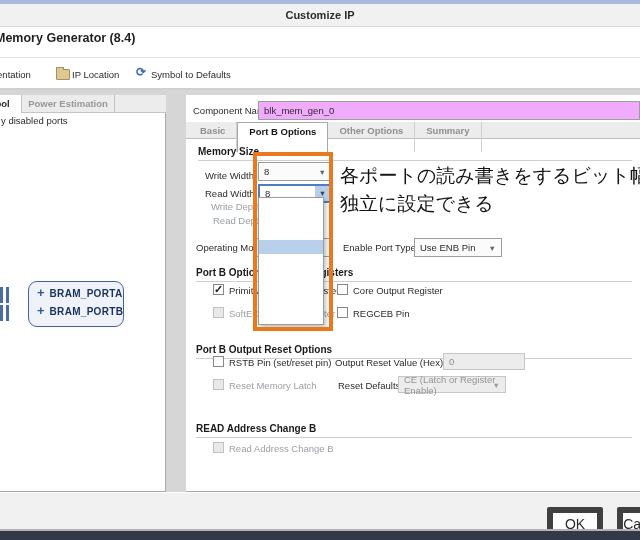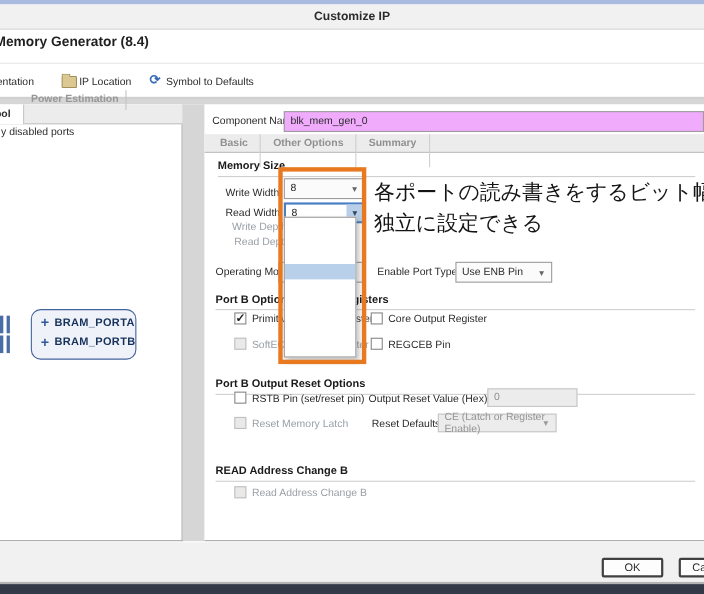--- a/index.html
+++ b/index.html
@@ -24,21 +24,21 @@
   .refresh-icon{left:136px;top:65px;font-size:12px;font-weight:bold;color:#3a6cb5;}
 
   
   .left-panel{left:0;top:95px;width:166px;height:397px;background:#ffffff;border-right:1px solid #a9a9a9;border-bottom:1px solid #a9a9a9;box-sizing:border-box;}
   .right-panel{left:186px;top:95px;width:454px;height:397px;background:#ffffff;border-bottom:1px solid #a9a9a9;box-sizing:border-box;}
 
   
   .ltab-strip{left:0;top:95px;width:166px;height:18px;background:#ececec;border-bottom:1px solid #c4c4c4;box-sizing:border-box;}
   .ltab{height:18px;line-height:18px;font-size:9.5px;font-weight:bold;text-align:center;box-sizing:border-box;}
   .ltab.active{left:-36px;top:95px;width:58px;background:#ffffff;border-right:1px solid #c4c4c4;color:#2b2b2b;}
-  .ltab.idle{left:22px;top:82px;width:93px;border-right:1px solid #c4c4c4;color:#979797;}
+  .ltab.idle{left:22px;top:95px;width:93px;border-right:1px solid #c4c4c4;color:#979797;}
   .show-ports-lbl{left:1px;top:115px;font-size:9.5px;color:#2b2b2b;white-space:nowrap;}
 
   
   .bram-box{left:28px;top:281px;width:96px;height:46px;background:#eff3f9;border:1.5px solid #44639c;border-radius:9px;box-sizing:border-box;}
   .bram-row{position:absolute;left:8px;display:flex;align-items:center;gap:5px;}
   .plus-icon{font-size:13px;font-weight:bold;color:#30589b;line-height:12px;}
   .bram-lbl{font-size:10px;font-weight:bold;color:#17315c;letter-spacing:.3px;white-space:nowrap;}
   .stub{background:#4a6da8;width:3px;height:16px;}
 
   
@@ -74,22 +74,22 @@
   .opt{height:14px;line-height:14px;padding-left:5px;font-size:9.5px;color:#1e1e1e;}
   .opt.selected{background:#b8d0ea;}
 
   
   .anno-box{position:absolute;left:253px;top:152px;width:72px;height:171px;border:4px solid #E8791F;z-index:40;}
   .anno-text{position:absolute;left:340px;top:161px;font-size:19px;line-height:28px;color:#141414;
              font-weight:500;white-space:nowrap;z-index:40;font-family:"DejaVu Sans",sans-serif;}
 
   
   .footer{left:0;top:493px;width:640px;height:36px;background:#f1f1f1;}
-  .btn{position:absolute;top:507px;width:56px;height:18px;background:#fdfdfd;border:2px solid #404040;border-radius:2px;
-       font-size:10px;color:#2b2b2b;display:flex;align-items:center;justify-content:center;box-sizing:border-box;}
+  .btn{position:absolute;top:507px;width:56px;height:34px;background:#fdfdfd;border:6px solid #404040;border-radius:2px;
+       font-size:14px;color:#2b2b2b;display:flex;align-items:center;justify-content:center;box-sizing:border-box;}
   .bottom-line{left:0;top:529px;width:640px;height:2px;background:#b3b3b3;}
   .bottom-bar{left:0;top:531px;width:640px;height:9px;background:#333947;}
 </style>
 </head>
 <body>
 
 <div class="screen">
 
   <div class="abs top-strip"></div>
   <div class="abs titlebar">
@@ -129,20 +129,21 @@
       <span class="bram-lbl">BRAM_PORTB</span>
     </div>
   </div>
 
   <div class="abs right-panel"></div>
   <div class="lbl" style="left:193px;top:105px;">Component Name</div>
   <div class="field" style="left:258px;top:101px;width:382px;height:19px;">blk_mem_gen_0</div>
 
   <div class="abs rtab-strip">
     <div class="rtab">Basic</div>
+    <div class="rtab active">Port B Options</div>
     <div class="rtab">Other Options</div>
     <div class="rtab">Summary</div>
   </div>
 
   <div class="sect" style="left:198px;top:146px;width:434px;">Memory Size</div>
   <div class="lbl" style="left:205px;top:170px;">Write Width</div>
   <div class="combo" style="left:258px;top:162px;width:74px;height:19px;">
     <span>8</span>
     <span class="chev">▼</span>
   </div>

